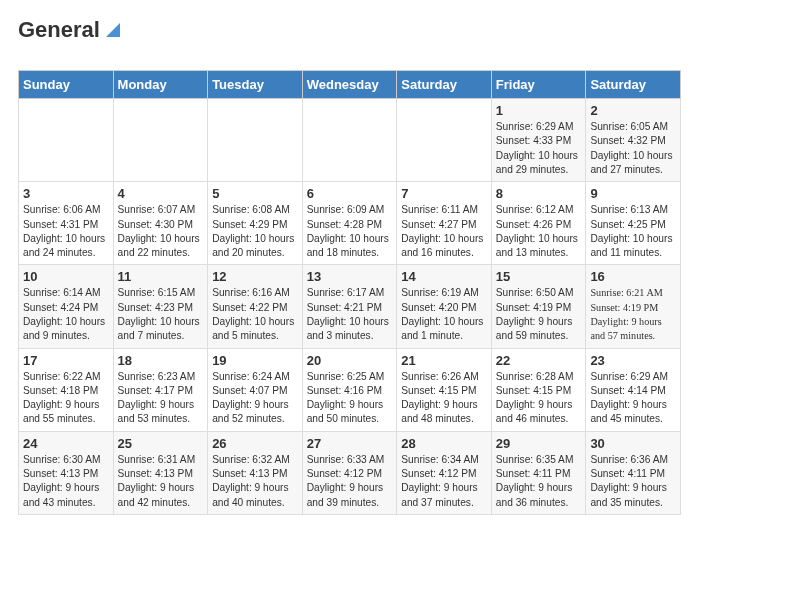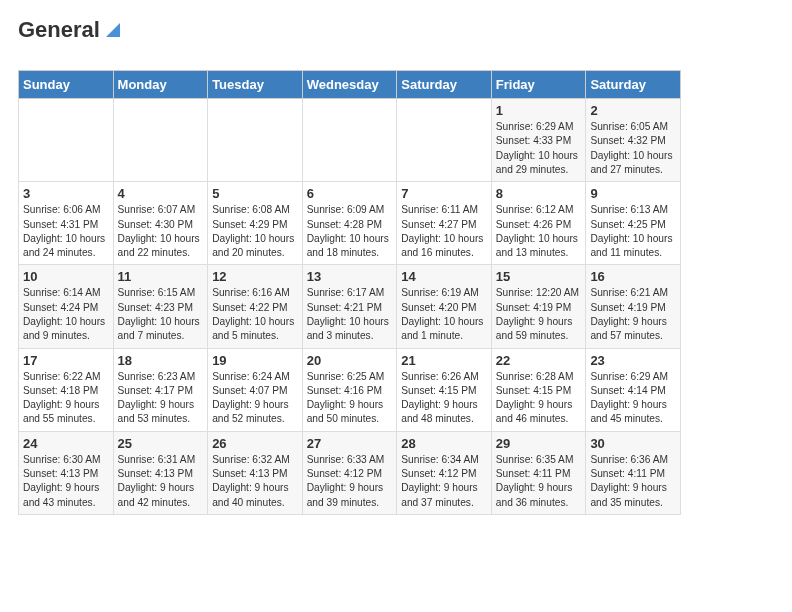--- a/index.html
+++ b/index.html
@@ -219,27 +219,27 @@
 Daylight: 10 hours and 3 minutes.</div>
           </td>
           <td>
             <span class="day-num">14</span>
             <div class="cell-content" style="white-space: pre-wrap;">Sunrise: 6:19 AM
 Sunset: 4:20 PM
 Daylight: 10 hours and 1 minute.</div>
           </td>
           <td>
             <span class="day-num">15</span>
-            <div class="cell-content" style="white-space: pre-wrap;">Sunrise: 12:20 AM
+            <div class="cell-content" style="white-space: pre-wrap;">Sunrise: 6:50 AM
 Sunset: 4:19 PM
 Daylight: 9 hours and 59 minutes.</div>
           </td>
           <td>
             <span class="day-num">16</span>
-            <div class="cell-content" style="white-space: pre-wrap;">Sunrise: 6:21 AM
+            <div class="cell-content" style="white-space: pre-wrap; font-family: Liberation Serif, serif;">Sunrise: 6:21 AM
 Sunset: 4:19 PM
 Daylight: 9 hours and 57 minutes.</div>
           </td>
         </tr>
         <tr>
           <td>
             <span class="day-num">17</span>
             <div class="cell-content" style="white-space: pre-wrap;">Sunrise: 6:22 AM
 Sunset: 4:18 PM
 Daylight: 9 hours and 55 minutes.</div>

